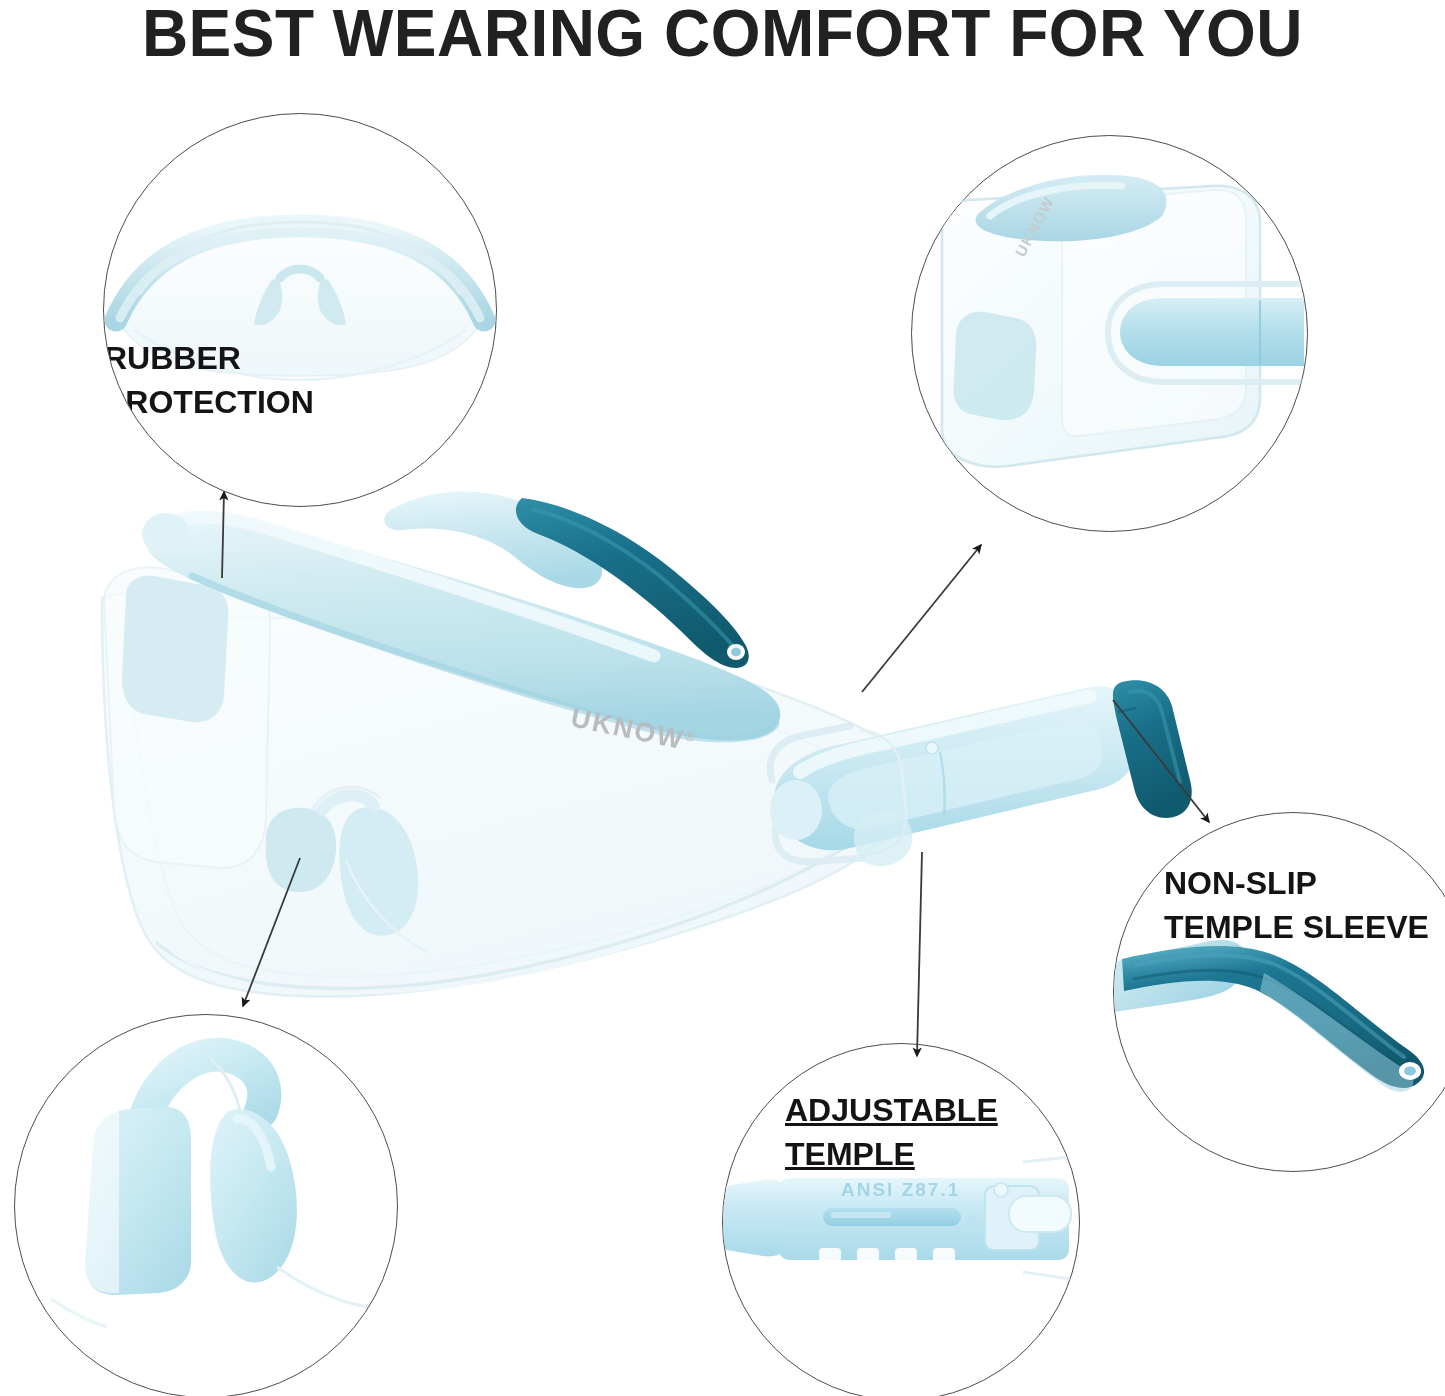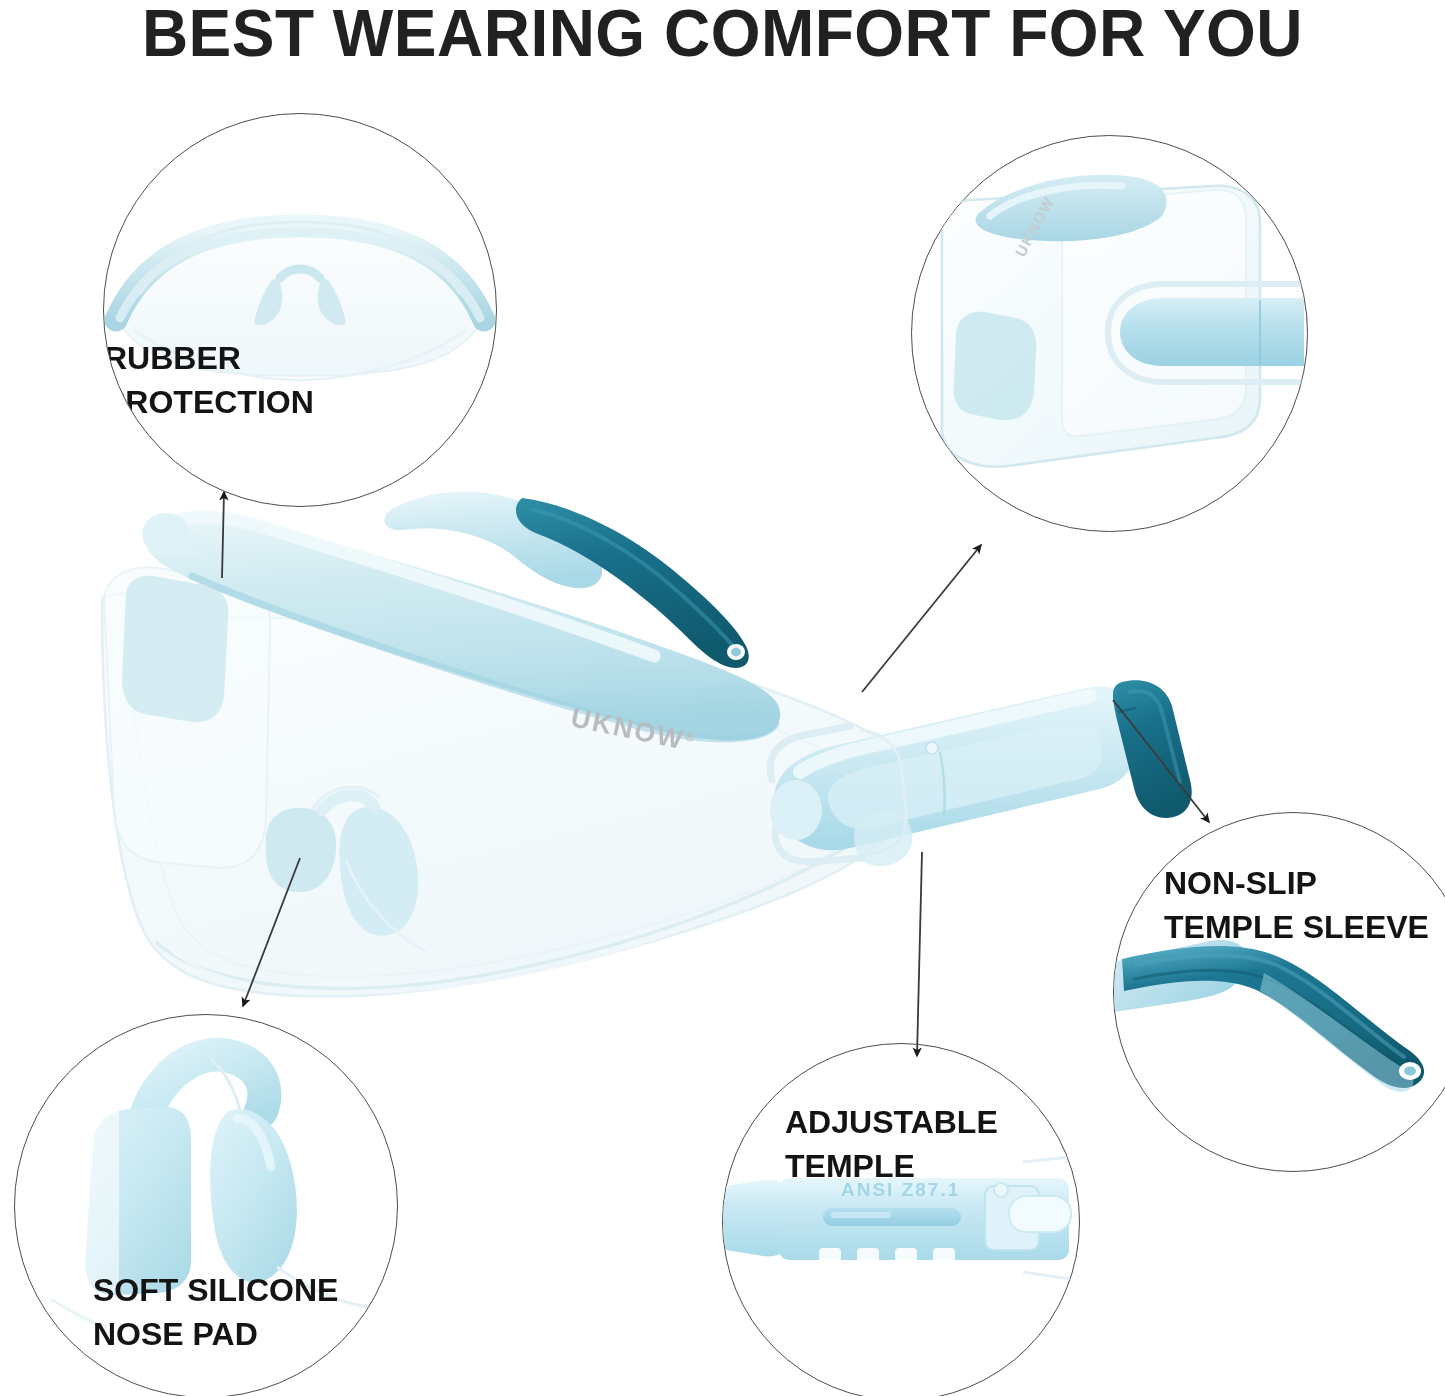--- a/index.html
+++ b/index.html
@@ -228,21 +228,21 @@
       <rect x="262" y="142" width="54" height="64" rx="9" fill="#dff2f9" stroke="#bfe3ef" stroke-width="2"></rect>
       <rect x="286" y="152" width="62" height="36" rx="17" fill="#f2fbfd" stroke="#cfe9f3" stroke-width="2"></rect>
       <circle cx="278" cy="146" r="7" fill="#eaf7fb" stroke="#c6e5f0" stroke-width="1.6"></circle>
       <circle cx="248" cy="176" r="5" fill="#bfe2ee" opacity="0.85"></circle>
 
       <path d="M300 118 L 356 112" fill="none" stroke="#e2f1f6" stroke-width="3"></path>
       <path d="M300 228 L 356 236" fill="none" stroke="#e2f1f6" stroke-width="3"></path>
 
       <text x="118" y="152" font-family="Liberation Sans, sans-serif" font-size="19" font-weight="700" fill="#a3d5e7" letter-spacing="2">ANSI Z87.1</text>
     </svg>
-    <div class="callout-label lbl-left" style="left:62px; top:56px; width:300px;">ADJUSTABLE
+    <div class="callout-label lbl-left" style="left:62px; top:44px; width:300px;text-decoration:underline;">ADJUSTABLE
 TEMPLE</div>
   </div>
 
   <div class="callout" style="left:14px; top:1014px; width:382px; height:382px;">
     <svg width="382" height="382" viewBox="0 0 382 382">
       <defs>
         <linearGradient id="npPad" x1="0" y1="0" x2="0.8" y2="1">
           <stop offset="0%" stop-color="#dff3f9"></stop>
           <stop offset="50%" stop-color="#c7e9f2"></stop>
           <stop offset="100%" stop-color="#addbe8"></stop>
@@ -261,22 +261,20 @@
                C 232 278, 208 258, 200 216 C 192 170, 192 112, 214 96 Z" fill="url(#npPad)"></path>
       <path d="M222 104 C 236 102, 250 120, 256 152" fill="none" stroke="#e9f7fb" stroke-width="9" stroke-linecap="round" opacity="0.8"></path>
 
       <path d="M196 44 C 212 58, 222 80, 226 100" fill="none" stroke="#dfeef3" stroke-width="3"></path>
       <path d="M262 252 C 290 272, 320 286, 352 292" fill="none" stroke="#e2f1f6" stroke-width="3"></path>
       <path d="M36 284 C 54 296, 72 306, 92 312" fill="none" stroke="#e8f4f8" stroke-width="3"></path>
     </svg>
     
   </div>
 
-  <div class="callout-label lbl-left" style="left:93px; top:1268px; width:360px;">SOFT  SILICONE
-NOSE  PAD</div>
 
   <div id="glasses">
     <svg width="1180" height="570" viewBox="0 0 1180 570">
       <defs>
         <linearGradient id="gLens" x1="0.1" y1="0" x2="0.6" y2="1">
           <stop offset="0%" stop-color="#fbfdfe"></stop>
           <stop offset="35%" stop-color="#f6fbfd"></stop>
           <stop offset="100%" stop-color="#eef7fa"></stop>
         </linearGradient>
         <linearGradient id="gBrow" x1="0" y1="0" x2="0.15" y2="1">

